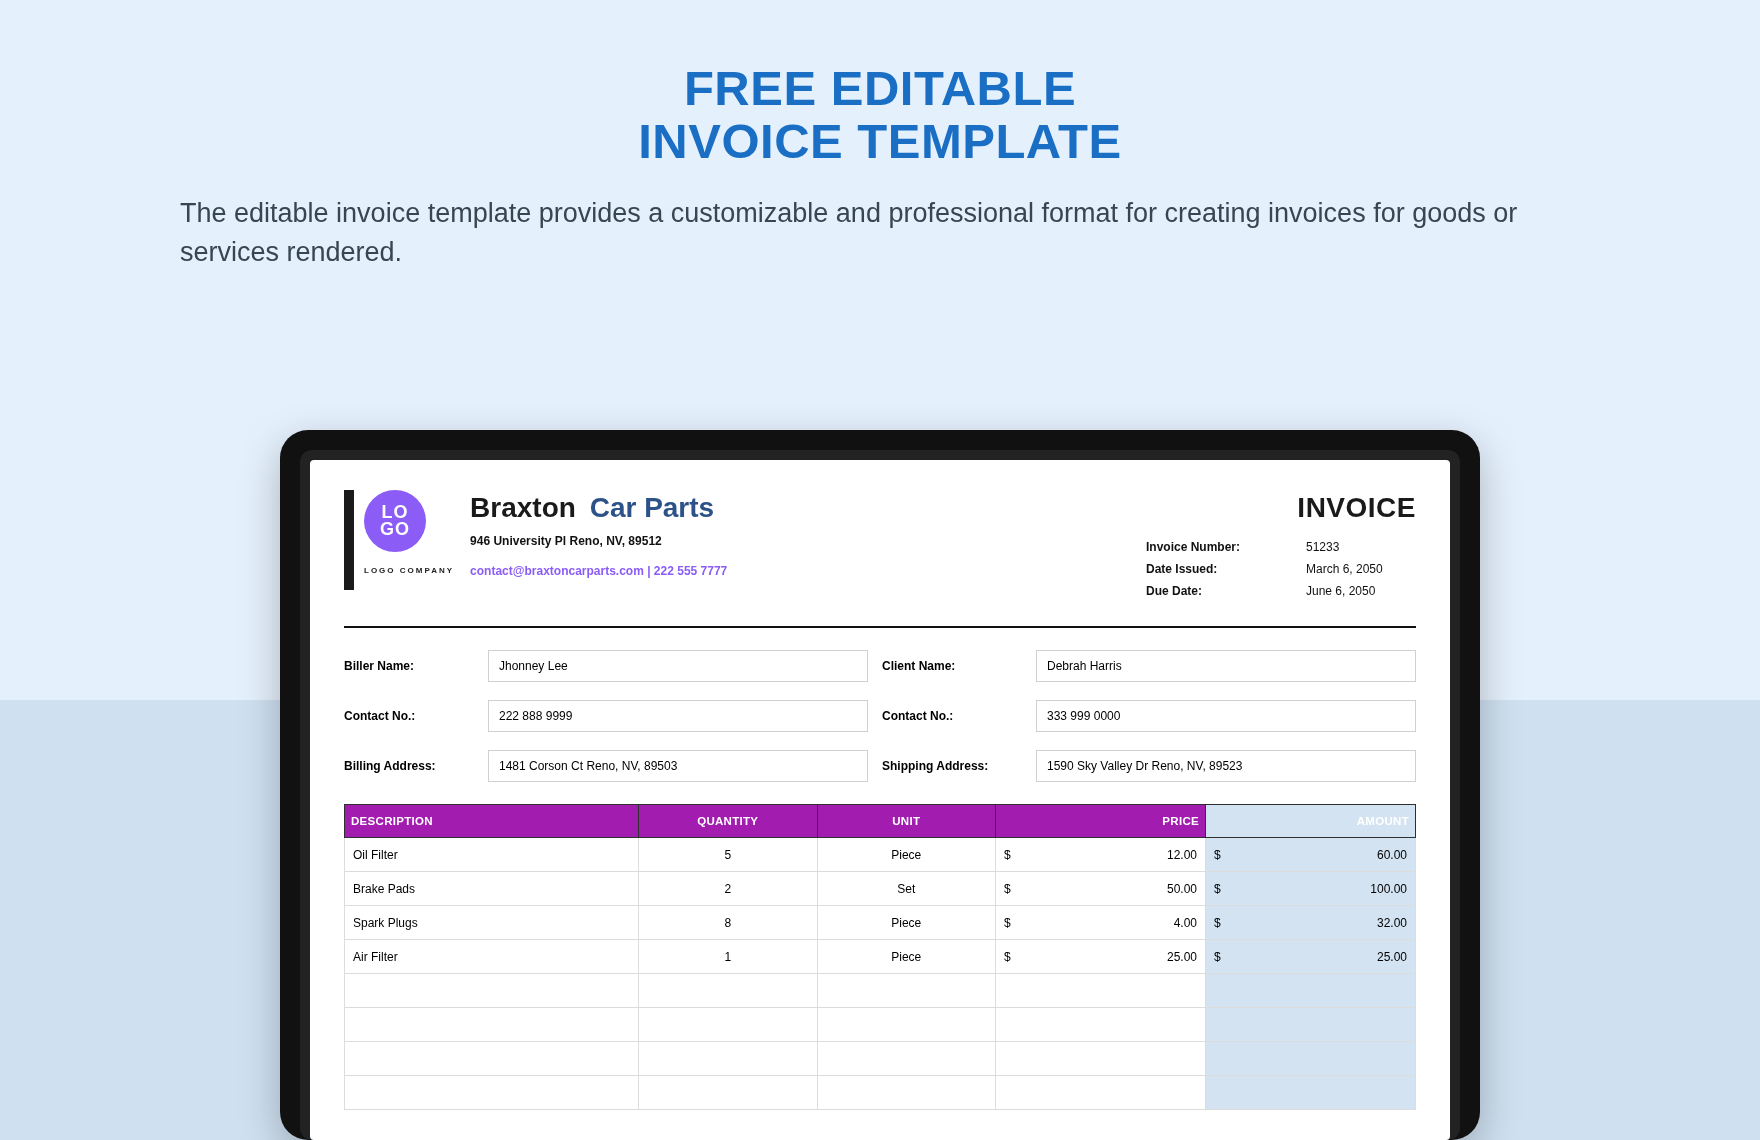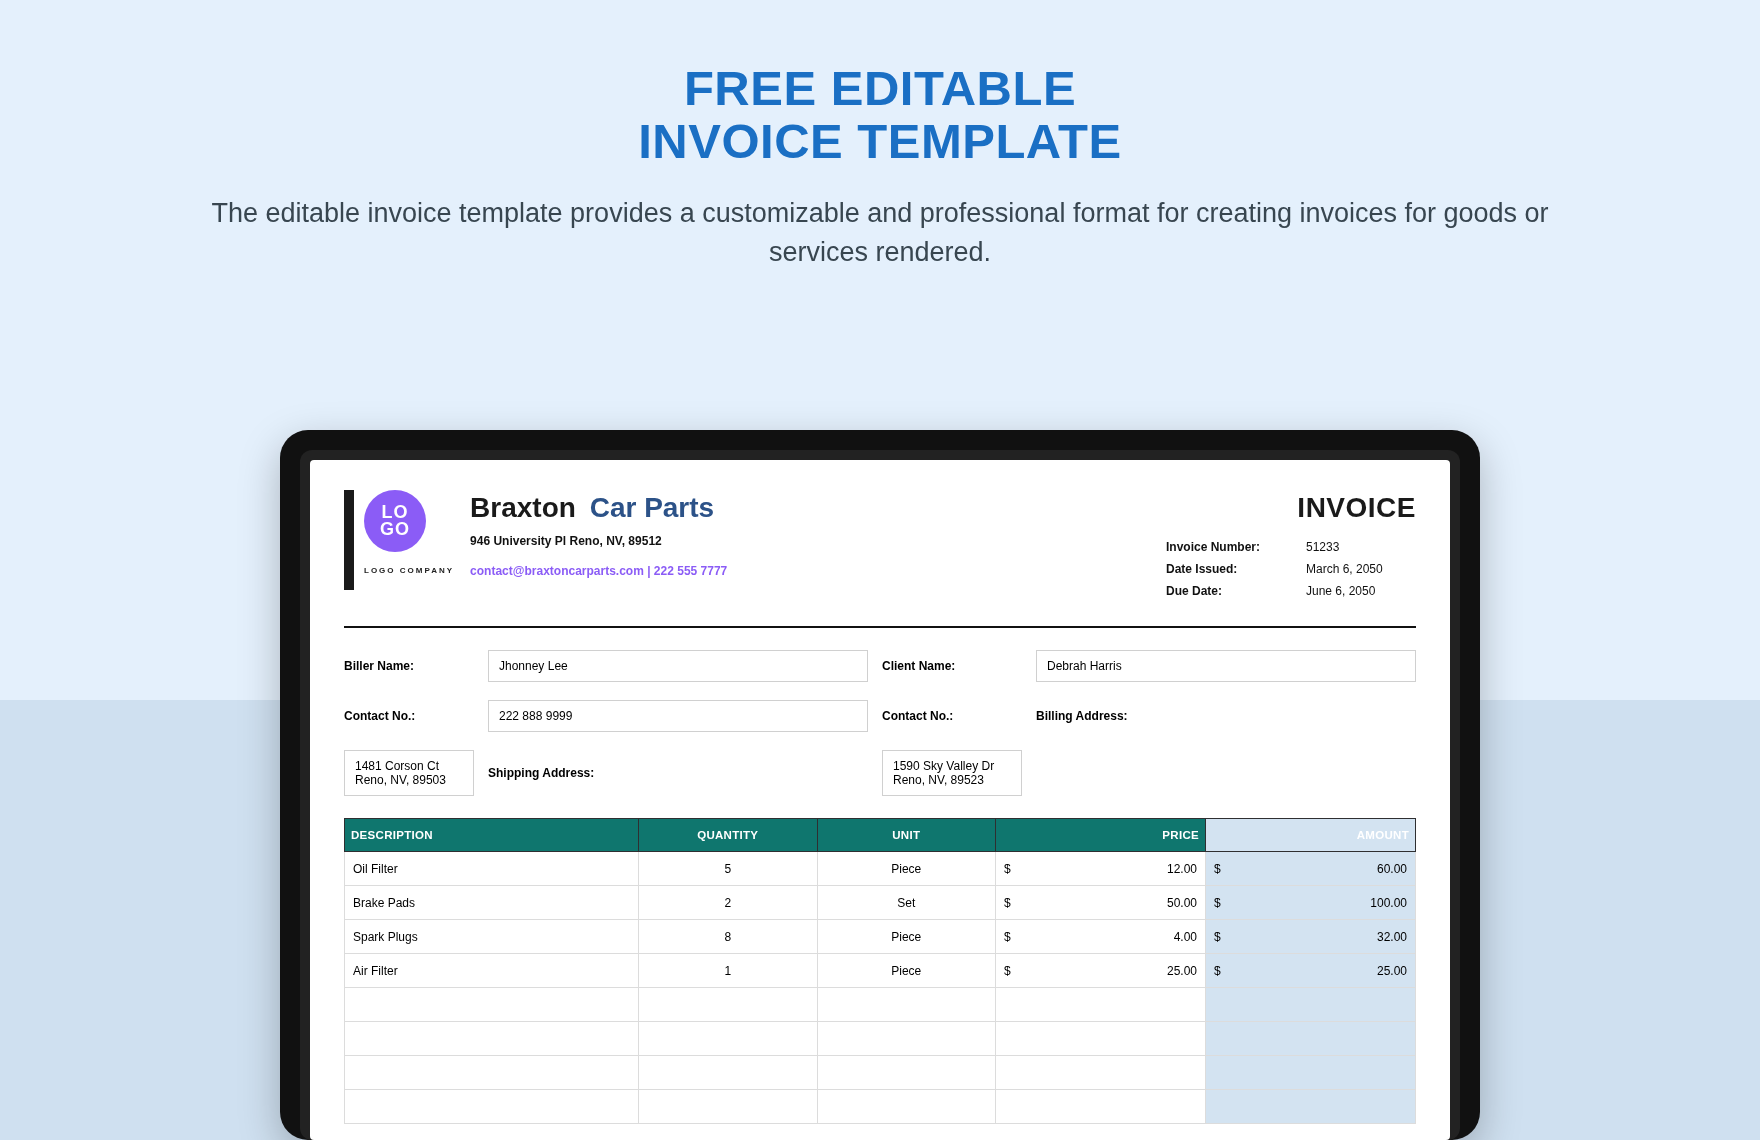--- a/index.html
+++ b/index.html
@@ -34,21 +34,21 @@
   font-size: 49px;
   font-weight: 900;
   color: #1a6fc4;
   letter-spacing: 0.5px;
   line-height: 1.08;
   text-transform: uppercase;
 }
 .subtext {
   position: relative;
   z-index: 2;
-  text-align: center;
+  text-align: left;
   margin-top: 26px;
   font-size: 27px;
   color: #384650;
   line-height: 1.45;
   font-weight: 400;
   padding: 0 180px;
 }
 .tablet {
   position: absolute;
   left: 280px;
@@ -111,21 +111,21 @@
 }
 .company-col { padding-top: 2px; }
 .company-name { font-size: 28px; font-weight: 800; }
 .company-name .p1 { color: #1a1a1a; }
 .company-name .p2 { color: #2c5288; margin-left: 6px; }
 .company-addr { font-size: 12px; font-weight: 700; margin-top: 10px; color: #111; }
 .company-contact { font-size: 12px; font-weight: 700; margin-top: 16px; color: #8b5cf6; }
 .inv-right { text-align: right; padding-top: 2px; }
 .inv-title { font-size: 28px; font-weight: 800; color: #1a1a1a; letter-spacing: 0.5px; }
 .meta { margin-top: 16px; font-size: 12px; color: #111; }
-.meta-row { display: flex; justify-content: flex-end; gap: 20px; margin-bottom: 8px; }
+.meta-row { display: flex; justify-content: flex-end; gap: 40px; margin-bottom: 8px; }
 .meta-label { font-weight: 700; width: 120px; text-align: left; }
 .meta-val { width: 110px; text-align: left; }
 .rule { border-top: 2.5px solid #111; margin-top: 20px; }
 .party-grid {
   display: grid;
   grid-template-columns: 130px 1fr 140px 1fr;
   gap: 18px 14px;
   margin-top: 22px;
   font-size: 12px;
   align-items: center;
@@ -137,21 +137,21 @@
   font-size: 12px;
   background: #fff;
 }
 table.items {
   width: 100%;
   border-collapse: collapse;
   margin-top: 22px;
   font-size: 12px;
 }
 table.items thead th {
-  background: #0f766e;
+  background: #a21caf;
   color: #fff;
   font-weight: 700;
   font-size: 11.5px;
   padding: 10px 6px;
   text-align: center;
   border: 1px solid #2f2f31;
   letter-spacing: 0.3px;
 }
 table.items td {
   border: 1px solid #dcdcdc;
@@ -225,20 +225,21 @@
 
     <div class="party-grid">
       <div class="lbl">Biller Name:</div>
       <div class="field">Jhonney Lee</div>
       <div class="lbl">Client Name:</div>
       <div class="field">Debrah Harris</div>
 
       <div class="lbl">Contact No.:</div>
       <div class="field">222 888 9999</div>
       <div class="lbl">Contact No.:</div>
+      <div class="field">333 999 0000</div>
 
       <div class="lbl">Billing Address:</div>
       <div class="field">1481 Corson Ct Reno, NV, 89503</div>
       <div class="lbl">Shipping Address:</div>
       <div class="field">1590 Sky Valley Dr Reno, NV, 89523</div>
     </div>
 
     <table class="items">
       <thead>
         <tr>

